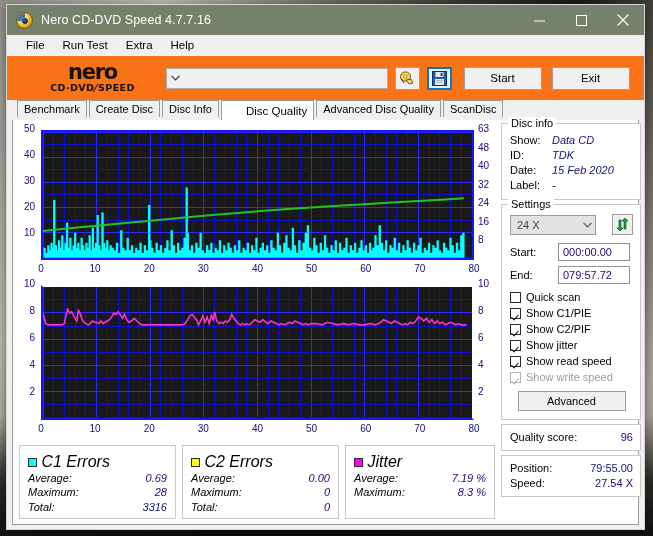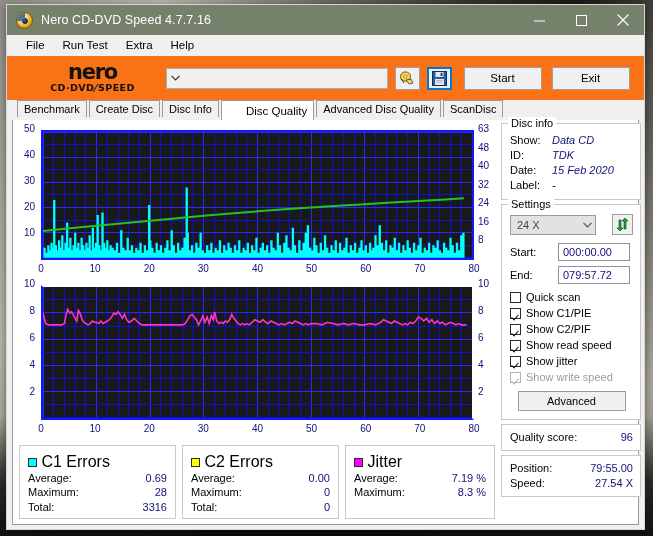--- a/index.html
+++ b/index.html
@@ -210,21 +210,21 @@
   }
   .plainbox{
     border:1px solid #c8c8c8;background:#fff;padding:5px 7px 5px 8px;margin-bottom:4px;
     box-sizing:border-box;
   }
   .kv2{display:flex;justify-content:space-between;font-size:11px;line-height:15px;}
   .kv2 .k{color:#000;}
   .kv2 .v{color:#10107a;}
   
   .stats{
-    display:flex;gap:6px;padding:8px 2px 2px 4px;flex:0 0 auto;
+    display:flex;gap:6px;padding:8px 2px 2px 4px;flex:0 0 auto;font-style:italic;
   }
   .statbox{
     position:relative;border:1px solid #c8c8c8;background:#fff;
     padding:7px 8px 4px 8px;box-sizing:border-box;
   }
   #stat-c1{width:157px;}
   #stat-c2{width:157px;}
   #stat-jitter{width:150px;}
   .swatch{width:9px;height:9px;border:1px solid #2b2b2b;box-sizing:border-box;display:inline-block;}
   .statbox .kv2{line-height:14.5px;}
@@ -618,25 +618,25 @@
         <div class="chk-row">
           <span class="chk on"></span>
           <span>Show C1/PIE</span>
         </div>
         <div class="chk-row">
           <span class="chk on"></span>
           <span>Show C2/PIF</span>
         </div>
         <div class="chk-row">
           <span class="chk on"></span>
-          <span>Show read speed</span>
+          <span>Show jitter</span>
         </div>
         <div class="chk-row">
           <span class="chk on"></span>
-          <span>Show jitter</span>
+          <span>Show read speed</span>
         </div>
         <div class="chk-row dis">
           <span class="chk on"></span>
           <span>Show write speed</span>
         </div>
 
         <div id="advanced-button">Advanced</div>
       </div>
 
       <div class="plainbox">

